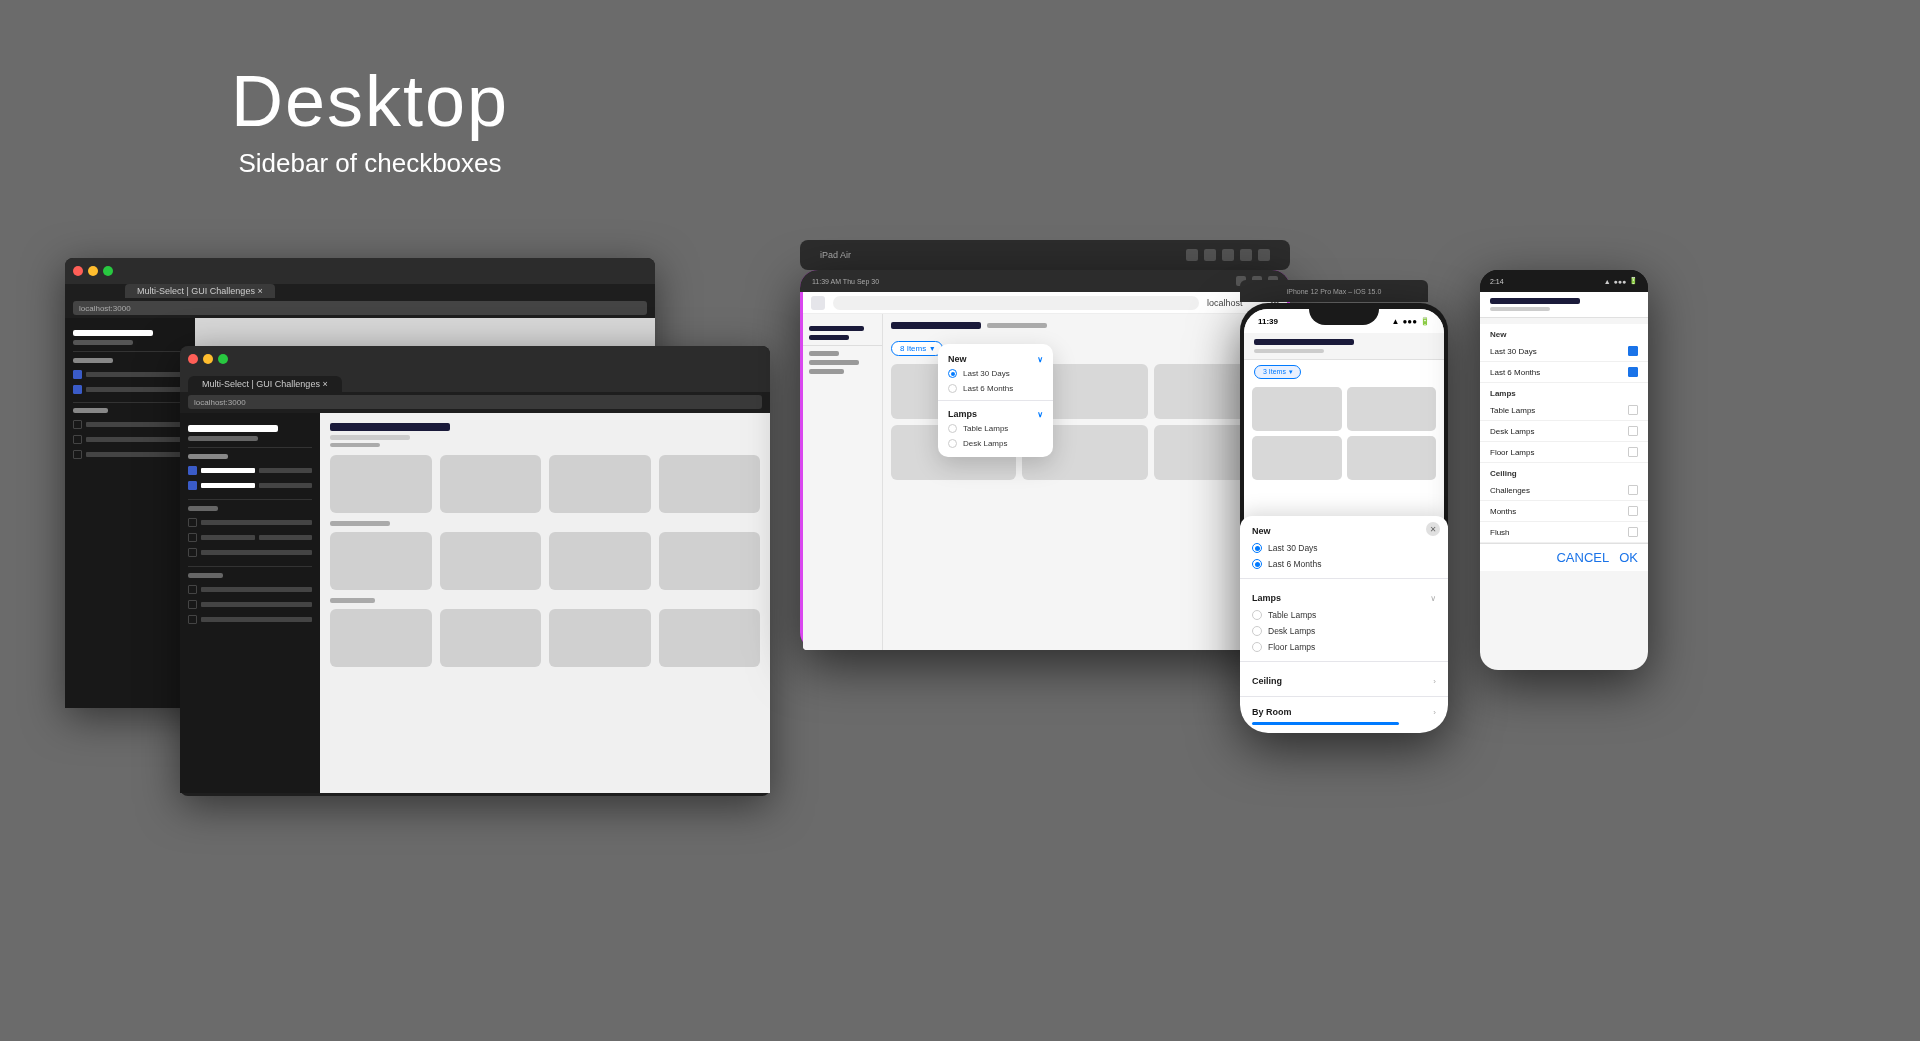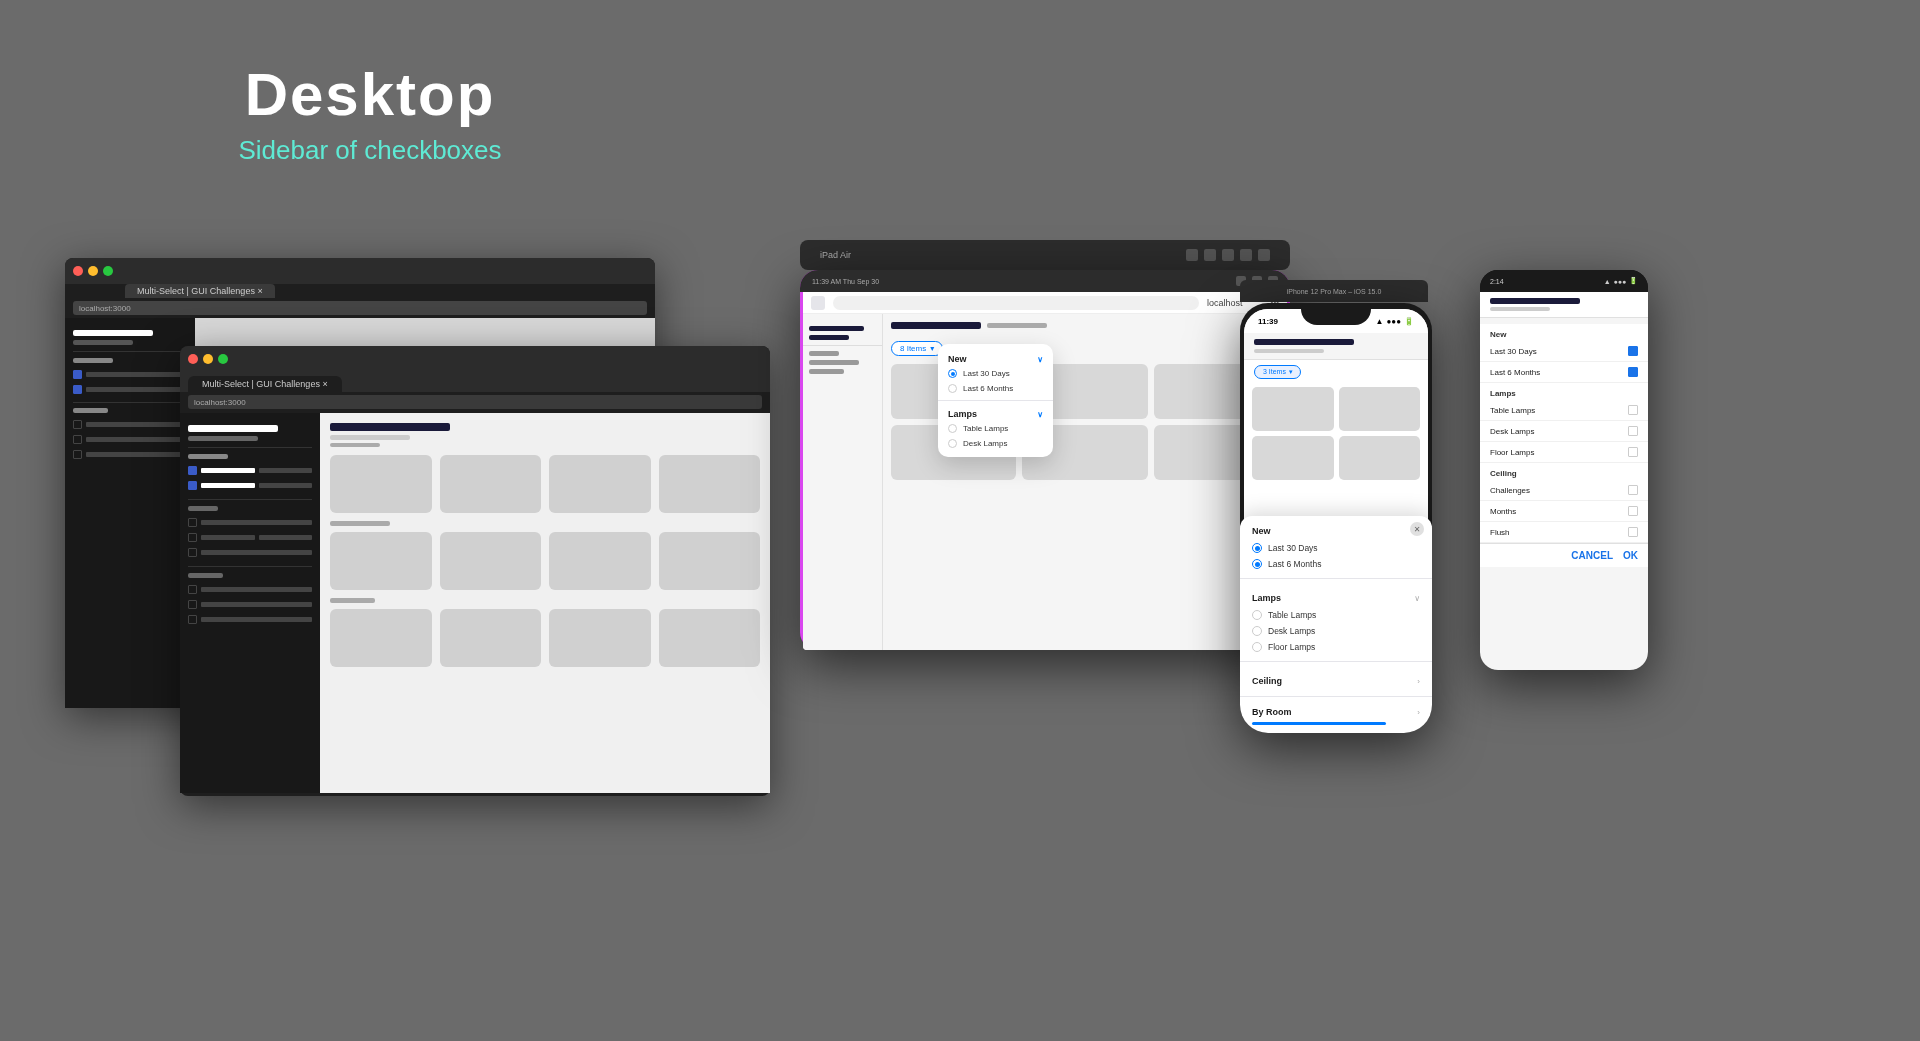--- a/index.html
+++ b/index.html
@@ -14,28 +14,28 @@
     }
 
     
     .section-heading {
       position: absolute;
       top: 60px;
       color: white;
       text-align: center;
     }
     .section-heading h1 {
-      font-size: 60px;
-      font-weight: 700;
+      font-size: 72px;
+      font-weight: 400;
       letter-spacing: 2px;
     }
     .section-heading p {
       font-size: 26px;
       font-weight: 300;
-      color: #5eead4;
+      color: #ffffff;
       margin-top: 6px;
     }
 
     #heading-desktop { left: 50px; width: 640px; }
     #heading-touch   { left: 940px; width: 760px; }
 
     
     #desktop-mockup {
       position: absolute;
       top: 258px;
@@ -398,21 +398,21 @@
     
     .iphone-device {
       position: absolute;
       top: 40px;
       left: 440px;
       width: 200px;
     }
     .iphone-frame {
       background: #1a1a1a;
       border-radius: 28px;
-      width: 192px;
+      width: 208px;
       height: 430px;
       box-shadow: 0 15px 50px rgba(0,0,0,0.6);
       overflow: hidden;
       position: relative;
     }
     .iphone-notch {
       position: absolute;
       top: 0; left: 50%;
       transform: translateX(-50%);
       width: 70px; height: 22px;
@@ -613,22 +613,22 @@
     }
     .android-footer {
       display: flex;
       justify-content: flex-end;
       gap: 10px;
       padding: 6px 10px;
       border-top: 1px solid #e0e0e0;
       background: white;
     }
     .android-footer-btn {
-      font-size: 10px;
-      font-weight: 700;
+      font-size: 13px;
+      font-weight: 400;
       color: #1a73e8;
     }
   </style>
 </head>
 <body>
 
 <div class="section-heading" id="heading-desktop">
   <h1>Desktop</h1>
   <p>Sidebar of checkboxes</p>
 </div>

